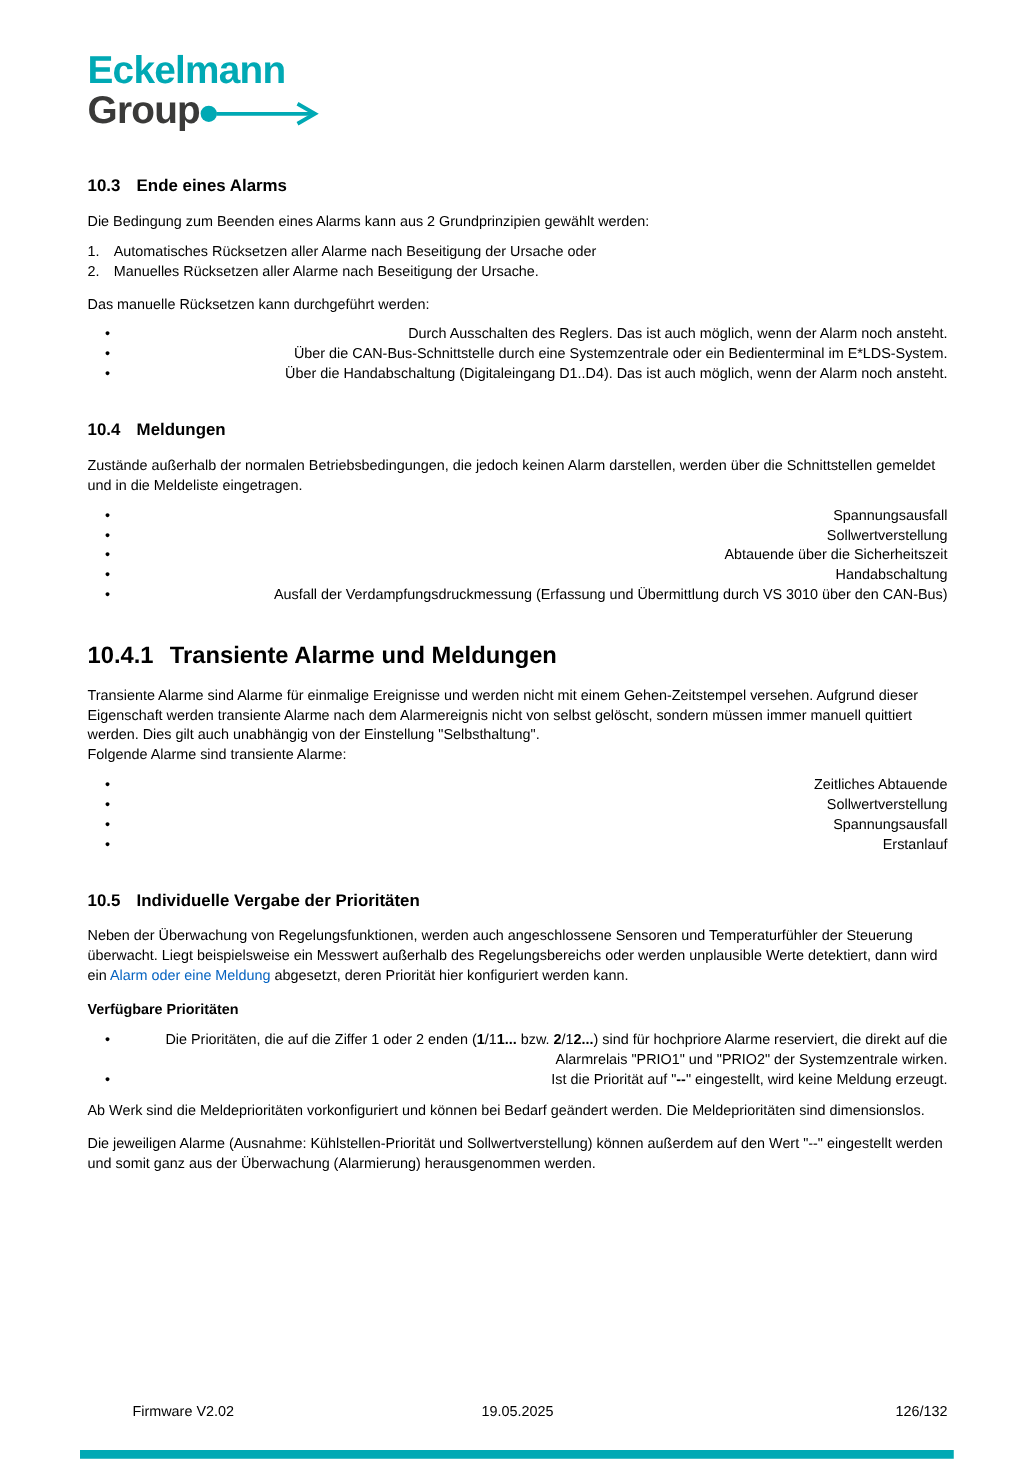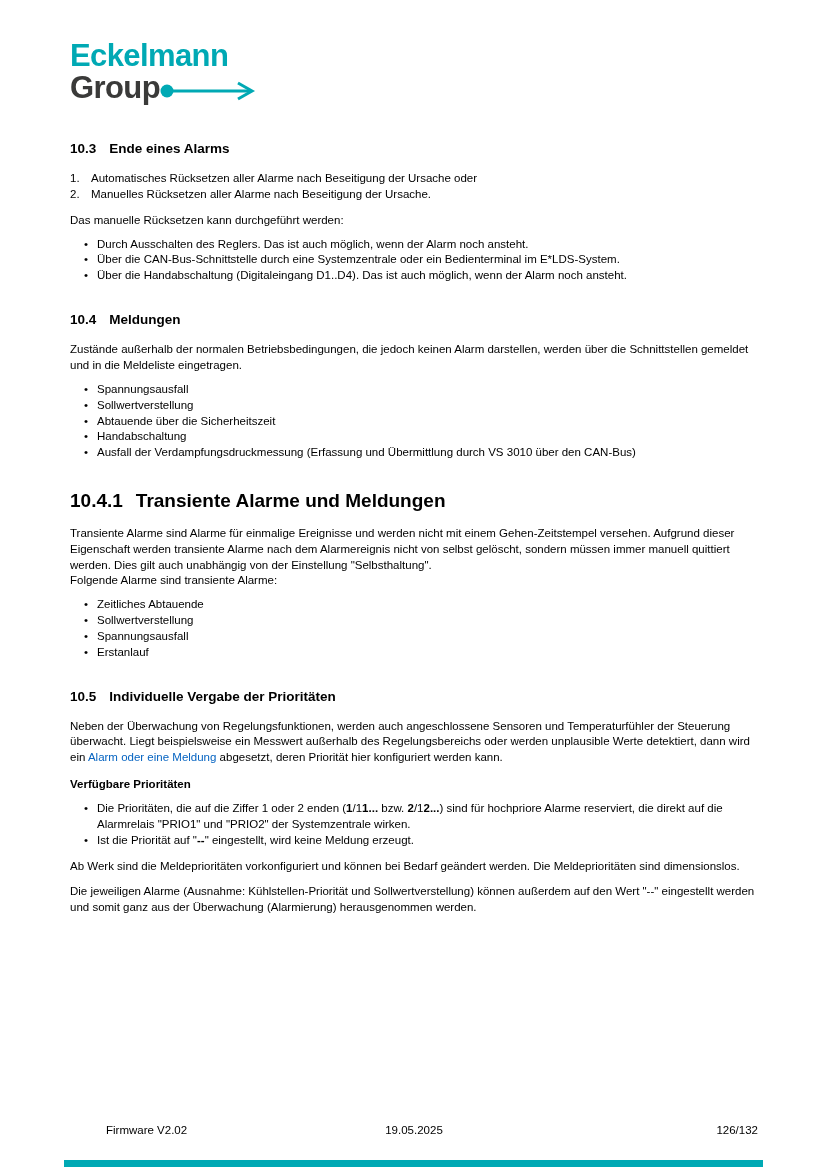--- a/index.html
+++ b/index.html
@@ -32,21 +32,21 @@
   p.mb0 { margin-bottom:0; }
   p.m0 { margin:0; }
   .subhead { font-weight:bold; margin:11px 0 8px 0; }
 
   ol.num { list-style:none; margin:8px 0; }
   ol.num li { counter-increment:item; position:relative; padding-left:21px; }
   ol.num { counter-reset:item; }
   ol.num li::before { content:counter(item) "."; position:absolute; left:0; }
 
   ul.bul { list-style:none; margin:8px 0; }
-  ul.bul li { position:relative; padding-left:27px; }
+  ul.bul li { position:relative; padding-left:27px;text-align:right; }
   ul.bul li::before { content:"\2022"; position:absolute; left:14px; }
 
   .link { color:var(--color-link,#0563c1); cursor:pointer; }
   b { font-weight:bold; }
 
   
   .footer {
     position:absolute; left:70px; right:69px; bottom:30px; height:16px;
     font-size:11.5px;
   }
@@ -73,20 +73,21 @@
         <line x1="13" y1="10" x2="90" y2="10" stroke="currentColor" stroke-width="3"></line>
         <path d="M78 2 L92 10 L78 18" fill="none" stroke="currentColor" stroke-width="3" stroke-linejoin="miter"></path>
       </svg>
     </div>
   </header>
 
   <section>
     <h2 class="first">
       <span class="hnum">10.3</span><span>Ende eines Alarms</span>
     </h2>
+    <p class="mb0">Die Bedingung zum Beenden eines Alarms kann aus 2 Grundprinzipien gewählt werden:</p>
     <ol class="num">
       <li>Automatisches Rücksetzen aller Alarme nach Beseitigung der Ursache oder</li>
       <li>Manuelles Rücksetzen aller Alarme nach Beseitigung der Ursache.</li>
     </ol>
     <p class="mb0">Das manuelle Rücksetzen kann durchgeführt werden:</p>
     <ul class="bul">
       <li>Durch Ausschalten des Reglers. Das ist auch möglich, wenn der Alarm noch ansteht.</li>
       <li>Über die CAN-Bus-Schnittstelle durch eine Systemzentrale oder ein Bedienterminal im E*LDS-System.</li>
       <li>Über die Handabschaltung (Digitaleingang D1..D4). Das ist auch möglich, wenn der Alarm noch ansteht.</li>
     </ul>

